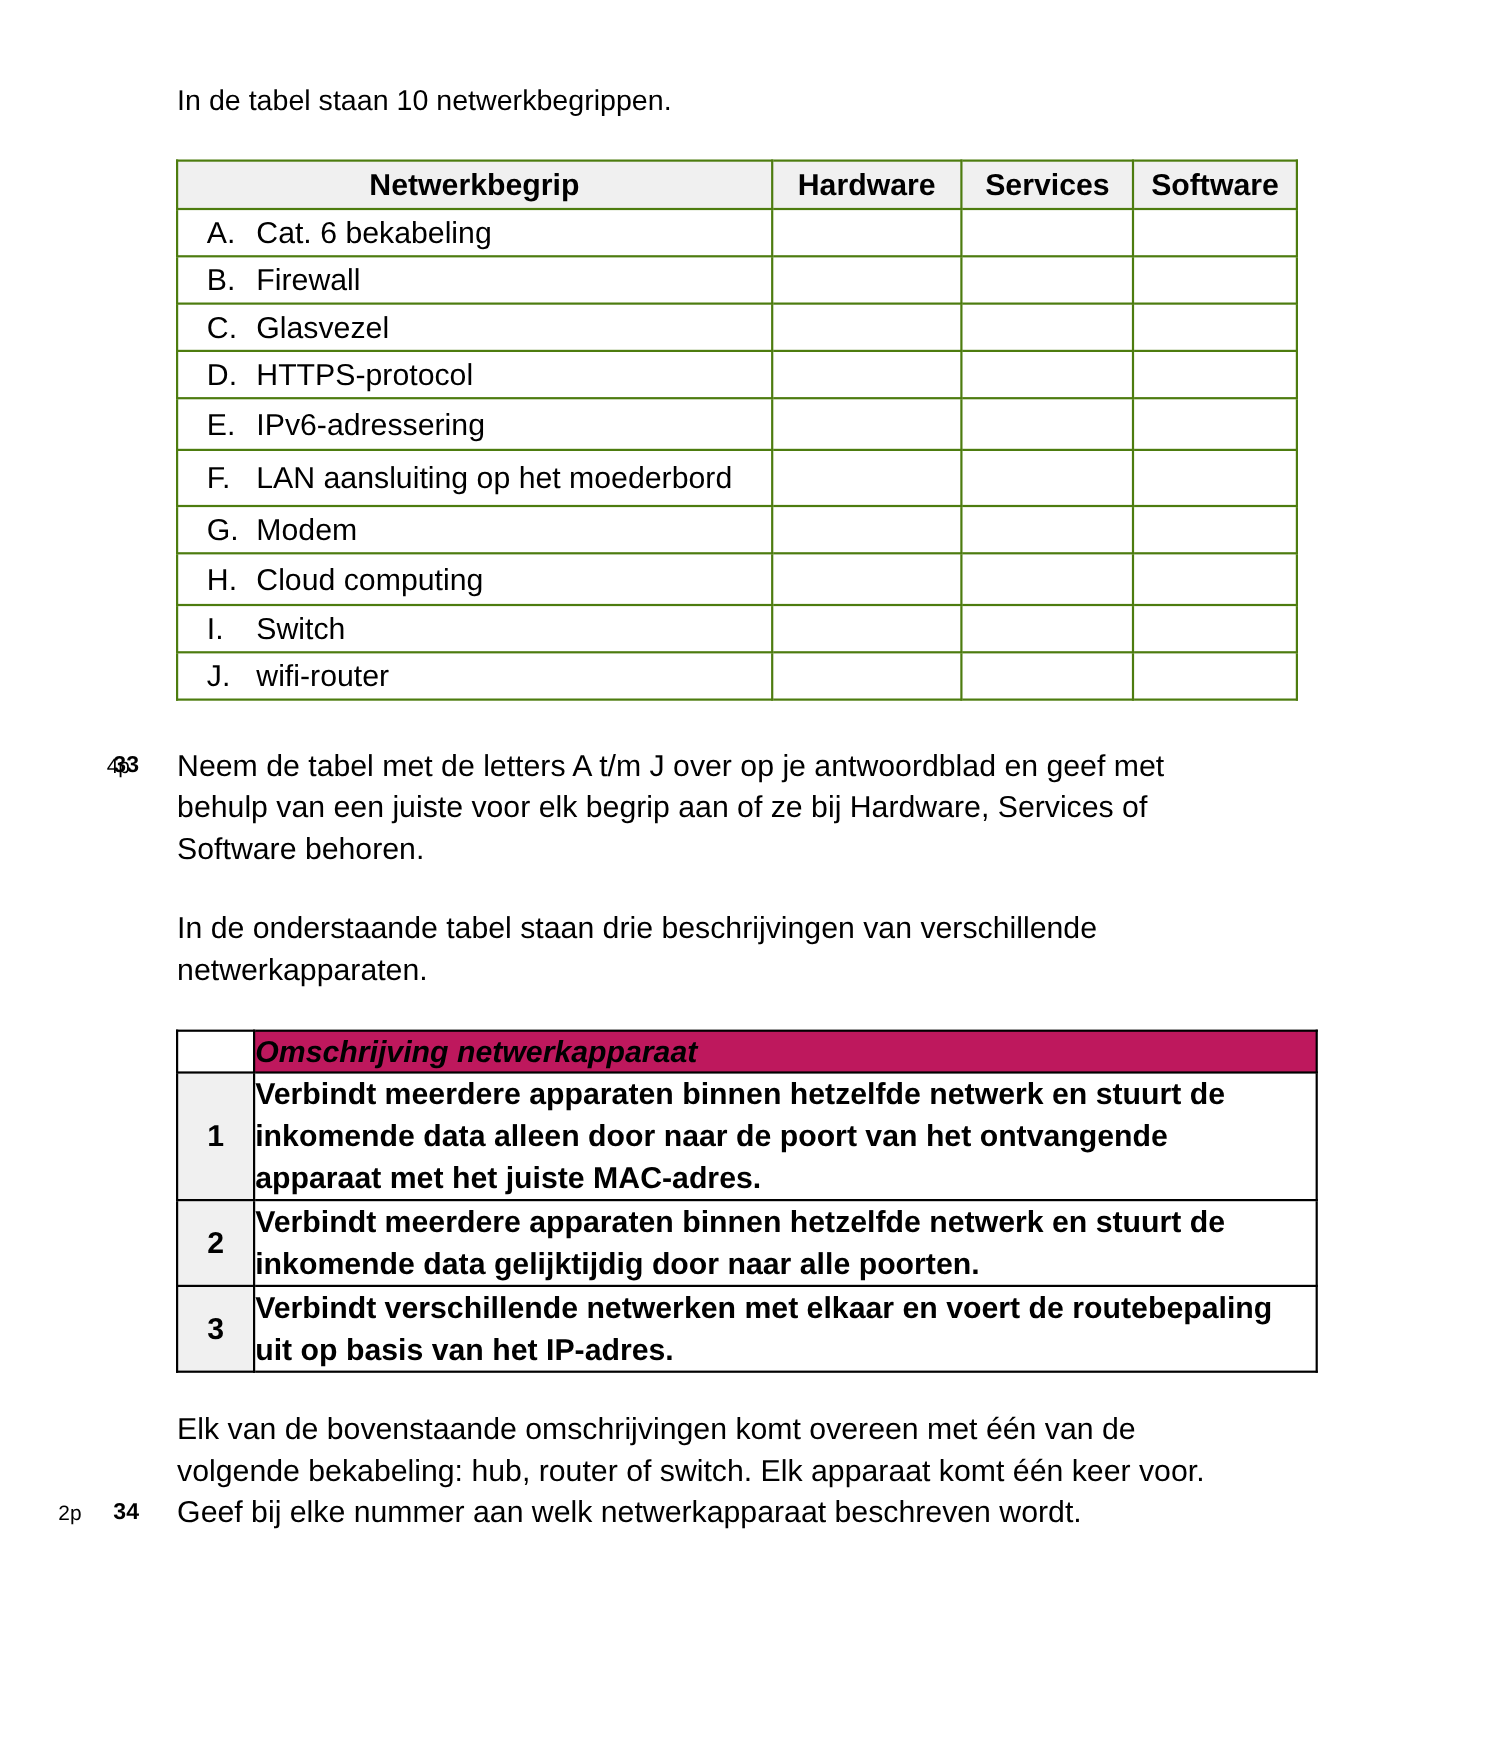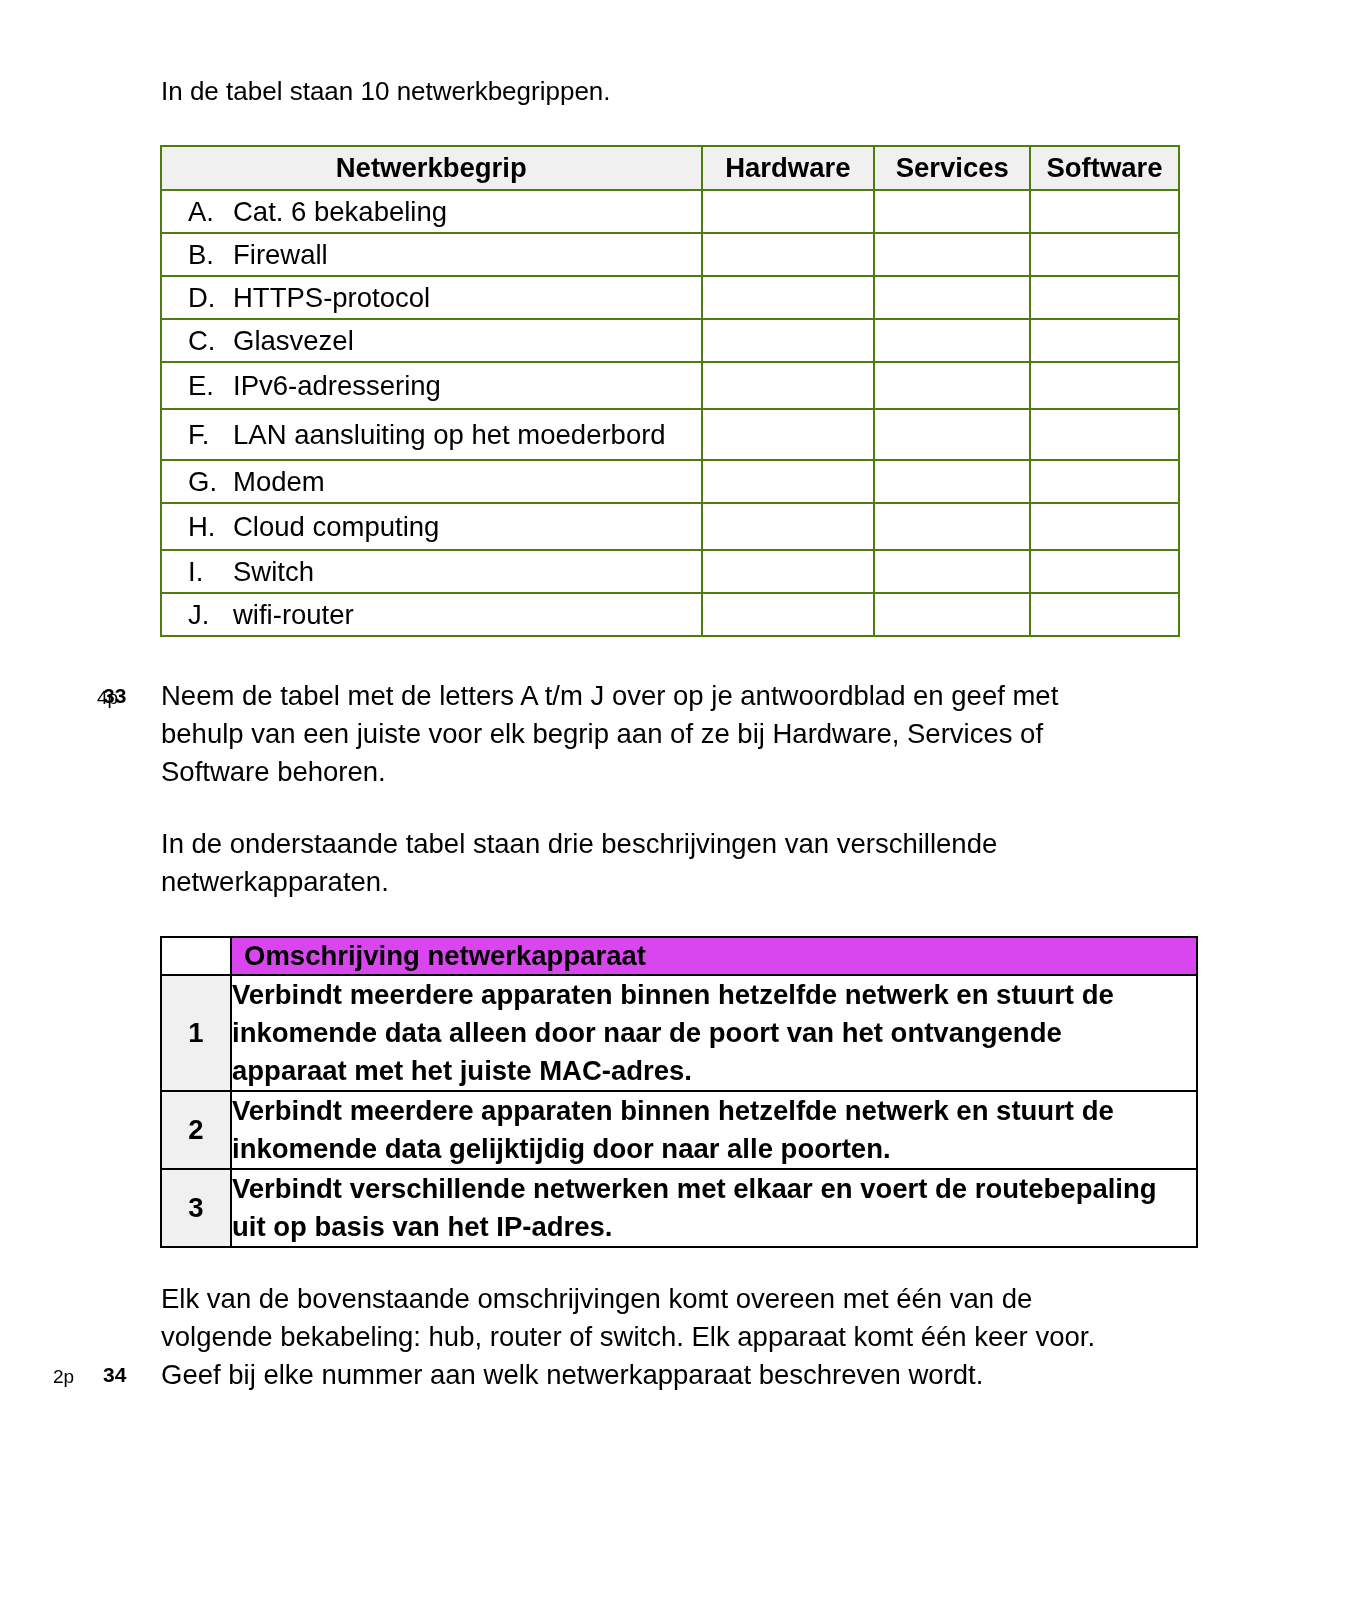--- a/index.html
+++ b/index.html
@@ -20,21 +20,21 @@
   .t1 tr.r { height: 43px; }
   .t1 tr.r.tall { height: 47px; }
   .t1 tr.r.taller { height: 51px; }
   .qline { position: absolute; font-size: 27.5px; line-height: 38px; }
   .pts { position: absolute; left: 53px; font-size: 19px; }
   .qnum { position: absolute; left: 103px; font-size: 21px; font-weight: bold; }
   .t2 { left: 160px; top: 936px; width: 1038px; }
   .t2 td, .t2 th { border: 2px solid #000; font-size: 27.5px; line-height: 38px; padding: 0; }
   .t2 col.n { width: 70px; }
   .t2 th.empty { background: #fff; }
-  .t2 th.head { background: #d946ef; text-align: left; padding-left: 12px; height: 36px; line-height: 34px; }
+  .t2 th.head { background: #be185d; text-align: left; height: 36px; line-height: 34px; font-style: italic; }
   .t2 td.num { background: #f0f0f0; text-align: center; font-weight: bold; }
   .t2 td.desc { text-align: left; font-weight: bold; }
 </style>
 </head>
 <body>
 
 <p class="para intro1">In de tabel staan 10 netwerkbegrippen.</p>
 
 <table class="t1">
   <colgroup>
@@ -56,27 +56,27 @@
         <td></td>
         <td></td>
   </tr>
   <tr class="r">
     <td class="term"><span class="letter">B.</span><span>Firewall</span></td>
     <td></td>
         <td></td>
         <td></td>
   </tr>
   <tr class="r">
-    <td class="term"><span class="letter">D.</span><span>HTTPS-protocol</span></td>
+    <td class="term"><span class="letter">C.</span><span>Glasvezel</span></td>
     <td></td>
         <td></td>
         <td></td>
   </tr>
   <tr class="r">
-    <td class="term"><span class="letter">C.</span><span>Glasvezel</span></td>
+    <td class="term"><span class="letter">D.</span><span>HTTPS-protocol</span></td>
     <td></td>
         <td></td>
         <td></td>
   </tr>
   <tr class="r tall">
     <td class="term"><span class="letter">E.</span><span>IPv6-adressering</span></td>
     <td></td>
         <td></td>
         <td></td>
   </tr>

